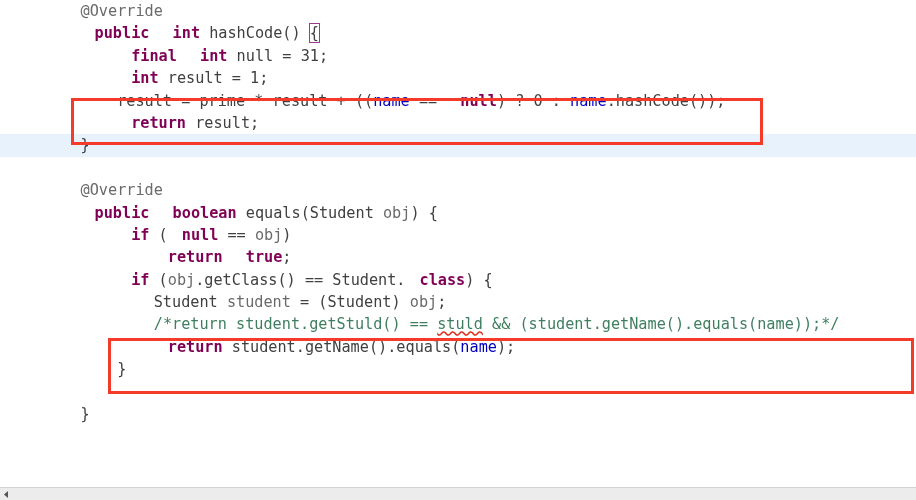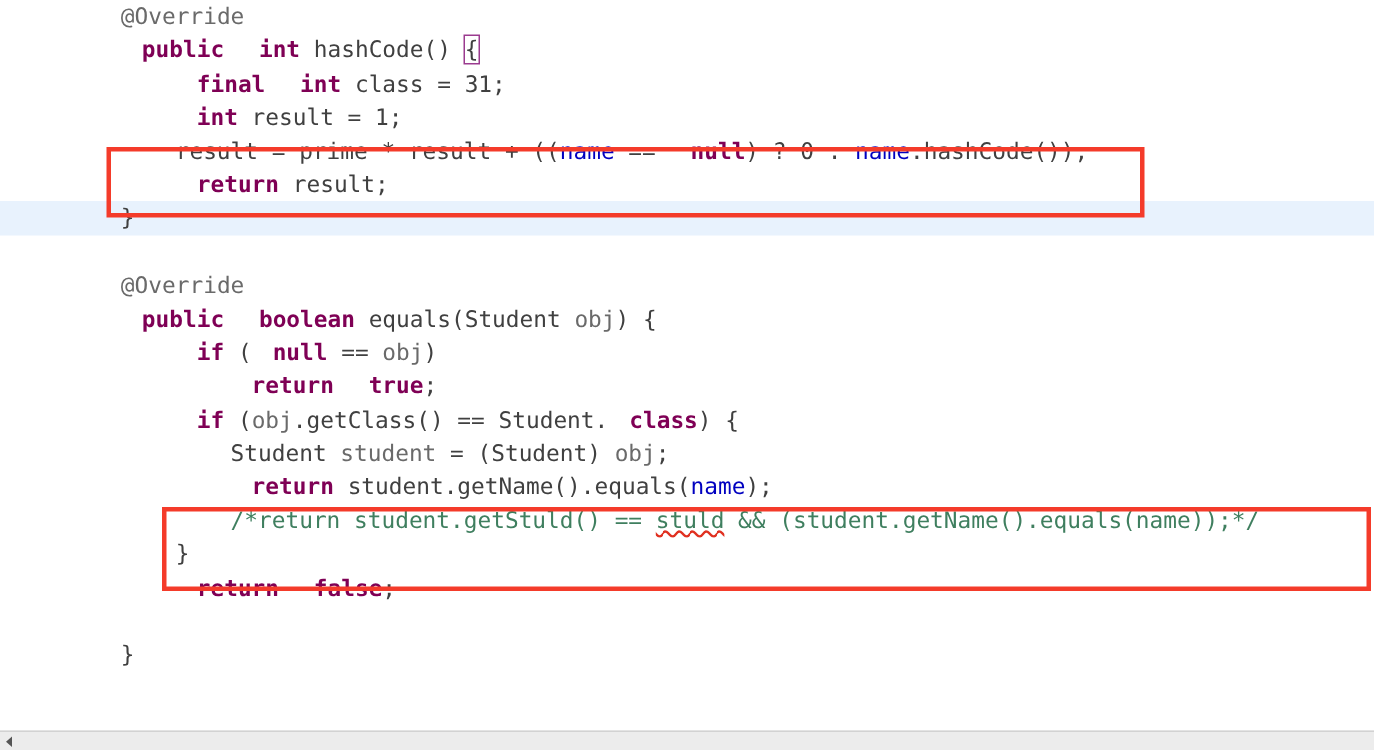--- a/index.html
+++ b/index.html
@@ -124,36 +124,35 @@
     background: #d6d6d6;
   }
 </style>
 </head>
 <body>
 
 <div id="editor">
   <div class="code-area" id="code-area">
       <div class="line"><span class="plain">    </span><span class="param">@Override</span></div>
       <div class="line"><span class="plain">    </span><span class="kw">public</span><span class="plain"> </span><span class="kw">int</span><span class="plain"> hashCode() </span><span class="plain brkt-match">{</span></div>
-      <div class="line"><span class="plain">        </span><span class="kw">final</span><span class="plain"> </span><span class="kw">int</span><span class="plain"> class = </span><span class="plain">31;</span></div>
+      <div class="line"><span class="plain">        </span><span class="kw">final</span><span class="plain"> </span><span class="kw">int</span><span class="plain"> null = </span><span class="plain">31;</span></div>
       <div class="line"><span class="plain">        </span><span class="kw">int</span><span class="plain"> result = </span><span class="plain">1;</span></div>
       <div class="line"><span class="plain">        result = prime * result + ((</span><span class="fld">name</span><span class="plain"> == </span><span class="kw">null</span><span class="plain">) ? 0 : </span><span class="fld">name</span><span class="plain">.hashCode());</span></div>
       <div class="line"><span class="plain">        </span><span class="kw">return</span><span class="plain"> result;</span></div>
       <div class="line current" style="background: rgb(232, 242, 253);"><span class="plain">    }</span></div>
       <div class="line">&nbsp;</div>
       <div class="line"><span class="plain">    </span><span class="param">@Override</span></div>
       <div class="line"><span class="plain">    </span><span class="kw">public</span><span class="plain"> </span><span class="kw">boolean</span><span class="plain"> equals(Student </span><span class="param">obj</span><span class="plain">) {</span></div>
       <div class="line"><span class="plain">        </span><span class="kw">if</span><span class="plain"> (</span><span class="kw">null</span><span class="plain"> == </span><span class="param">obj</span><span class="plain">)</span></div>
       <div class="line"><span class="plain">            </span><span class="kw">return</span><span class="plain"> </span><span class="kw">true</span><span class="plain">;</span></div>
       <div class="line"><span class="plain">        </span><span class="kw">if</span><span class="plain"> (</span><span class="param">obj</span><span class="plain">.getClass() == Student.</span><span class="kw">class</span><span class="plain">) {</span></div>
       <div class="line"><span class="plain">            Student </span><span class="param">student</span><span class="plain"> = (Student) </span><span class="param">obj</span><span class="plain">;</span></div>
+      <div class="line"><span class="plain">            </span><span class="cmt">/*return student.getStuld() == </span><span class="cmt squig">stuld</span><span class="cmt"> &amp;&amp; (student.getName().equals(name));*/</span></div>
       <div class="line"><span class="plain">            </span><span class="kw">return</span><span class="plain"> student.getName().equals(</span><span class="fld">name</span><span class="plain">);</span></div>
-      <div class="line"><span class="plain">            </span><span class="cmt">/*return student.getStuld() == </span><span class="cmt squig">stuld</span><span class="cmt"> &amp;&amp; (student.getName().equals(name));*/</span></div>
       <div class="line"><span class="plain">        }</span></div>
-      <div class="line"><span class="plain">        </span><span class="kw">return</span><span class="plain"> </span><span class="kw">false</span><span class="plain">;</span></div>
       <div class="line">&nbsp;</div>
       <div class="line"><span class="plain">    }</span></div>
     </div>
 
   <div class="redbox" id="box-hash" style="border-color: rgb(244, 59, 42);"></div>
   <div class="redbox" id="box-equals" style="border-color: rgb(244, 59, 42);"></div>
 </div>
 
 <div id="hscroll">
   <div id="hscroll-left-arrow">

